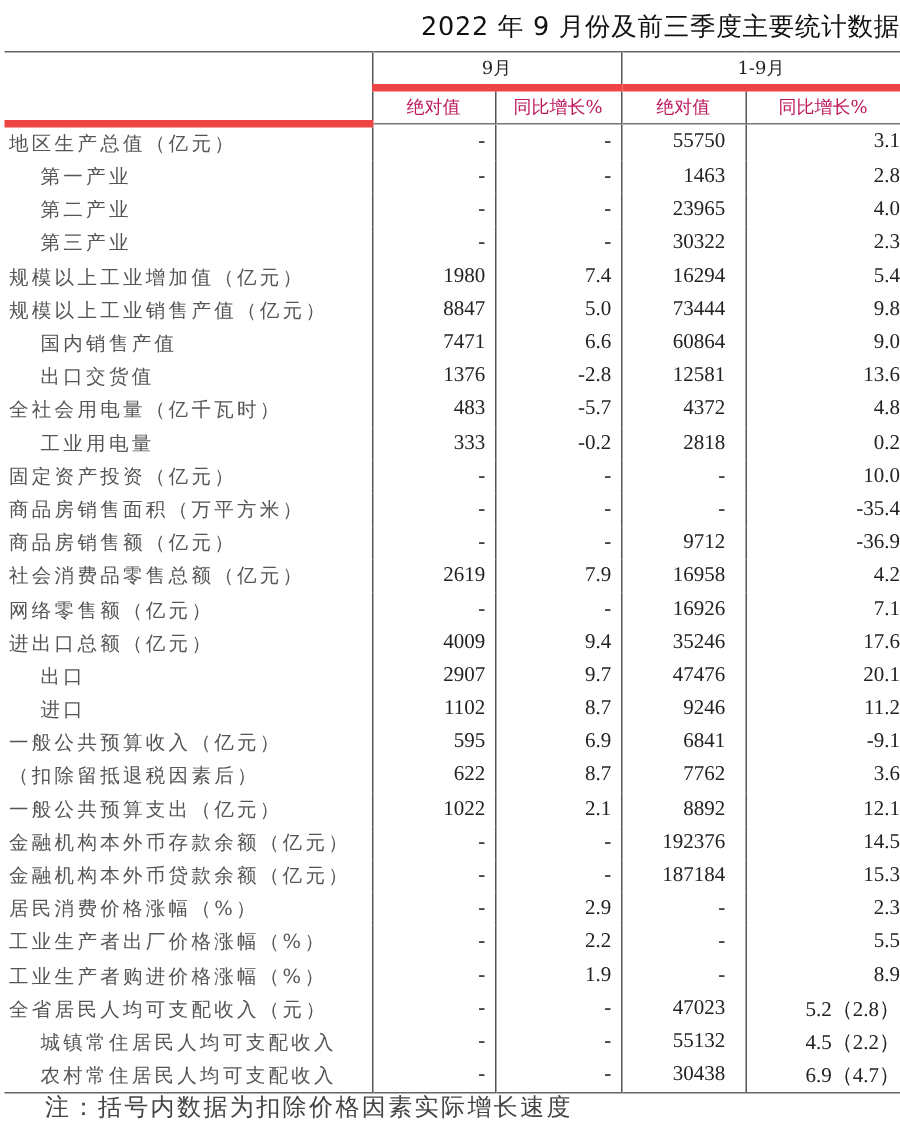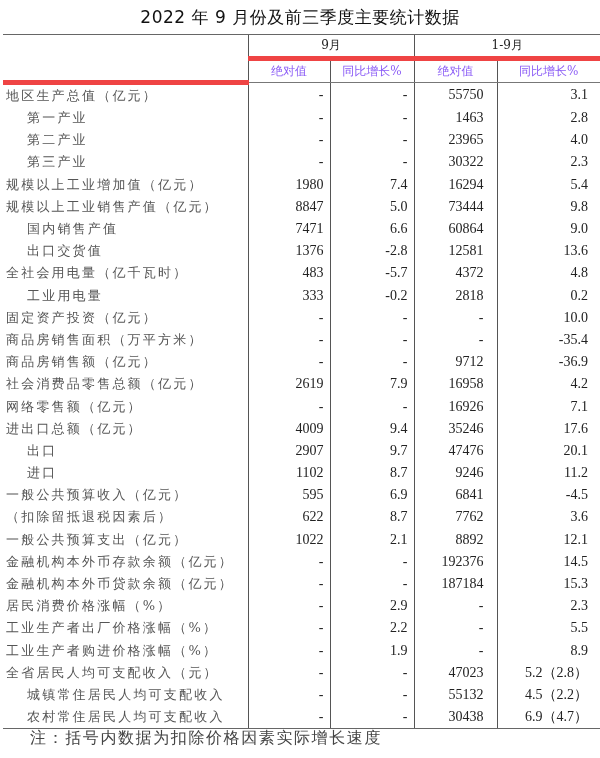--- a/index.html
+++ b/index.html
@@ -1,36 +1,36 @@
 <!DOCTYPE html>
 <html><head>
 <meta charset="utf-8">
 <style>
   html, body { margin: 0; padding: 0; background: #ffffff; }
   body { width: 600px; height: 758px; position: relative; overflow: hidden;
          font-family: "DejaVu Serif", "Liberation Serif", serif; color: #222; }
-  .title { position: absolute; top: 6px; left: 0; width: 600px; text-align: center;
+  .title { position: absolute; top: 6px; left: 0; width: 600px; text-align: right;
            font-family: "DejaVu Sans", "Liberation Sans", sans-serif;
            font-size: 17px; color: #111; letter-spacing: 0.5px; }
   table { position: absolute; top: 34px; left: 3px; width: 597px;
           border-collapse: collapse; table-layout: fixed; }
   col.c0 { width: 245px; } col.c1 { width: 82px; } col.c2 { width: 84px; }
   col.c3 { width: 83px; } col.c4 { width: 103px; }
   th, td { padding: 0; height: 22px; font-weight: normal; white-space: nowrap; overflow: hidden; }
   thead tr.h1 th { height: 21px; border-top: 1.5px solid #666; border-bottom: 5px solid #ef4444; font-size: 12px; text-align: center; }
-  thead tr.h2 th { height: 21px; border-bottom: 1px solid #777; font-size: 12px; text-align: center; color: #8b5cf6; }
+  thead tr.h2 th { height: 21px; border-bottom: 1px solid #777; font-size: 12px; text-align: center; color: #be185d; }
   thead th.blank { border-bottom: 1px solid #777; }
   th.vl, td.vl { border-left: 1px solid #555; }
   td.label { font-size: 13px; color: #555; letter-spacing: 2.2px; padding-left: 3px; }
   td.label.indent { padding-left: 24px; }
   td.num { text-align: right; font-family: "Liberation Serif", "DejaVu Serif", serif; font-size: 14px; color: #222; }
   td.num.c1v { padding-right: 6px; }
   td.num.c2v { padding-right: 6px; }
   td.num.c3v { padding-right: 13px; margin-top: 32px; }
-  td.num.c4v { padding-right: 12px; }
+  td.num.c4v { }
   tbody tr { height: 22.2px; }
   tbody tr:last-child td { border-bottom: 1.5px solid #666; }
   .note { position: absolute; top: 728px; left: 30px; font-size: 16px; color: #444; letter-spacing: 1.6px; }
 </style>
 </head>
 <body>
 
 <div class="title">2022 年 9 月份及前三季度主要统计数据</div>
 
 <table>
@@ -179,21 +179,21 @@
         <td class="num c1v vl">1102</td>
         <td class="num c2v vl">8.7</td>
         <td class="num c3v vl">9246</td>
         <td class="num c4v vl">11.2</td>
       </tr>
       <tr>
         <td class="label">一般公共预算收入（亿元）</td>
         <td class="num c1v vl">595</td>
         <td class="num c2v vl">6.9</td>
         <td class="num c3v vl">6841</td>
-        <td class="num c4v vl">-4.5</td>
+        <td class="num c4v vl">-9.1</td>
       </tr>
       <tr>
         <td class="label">（扣除留抵退税因素后）</td>
         <td class="num c1v vl">622</td>
         <td class="num c2v vl">8.7</td>
         <td class="num c3v vl">7762</td>
         <td class="num c4v vl">3.6</td>
       </tr>
       <tr>
         <td class="label">一般公共预算支出（亿元）</td>

